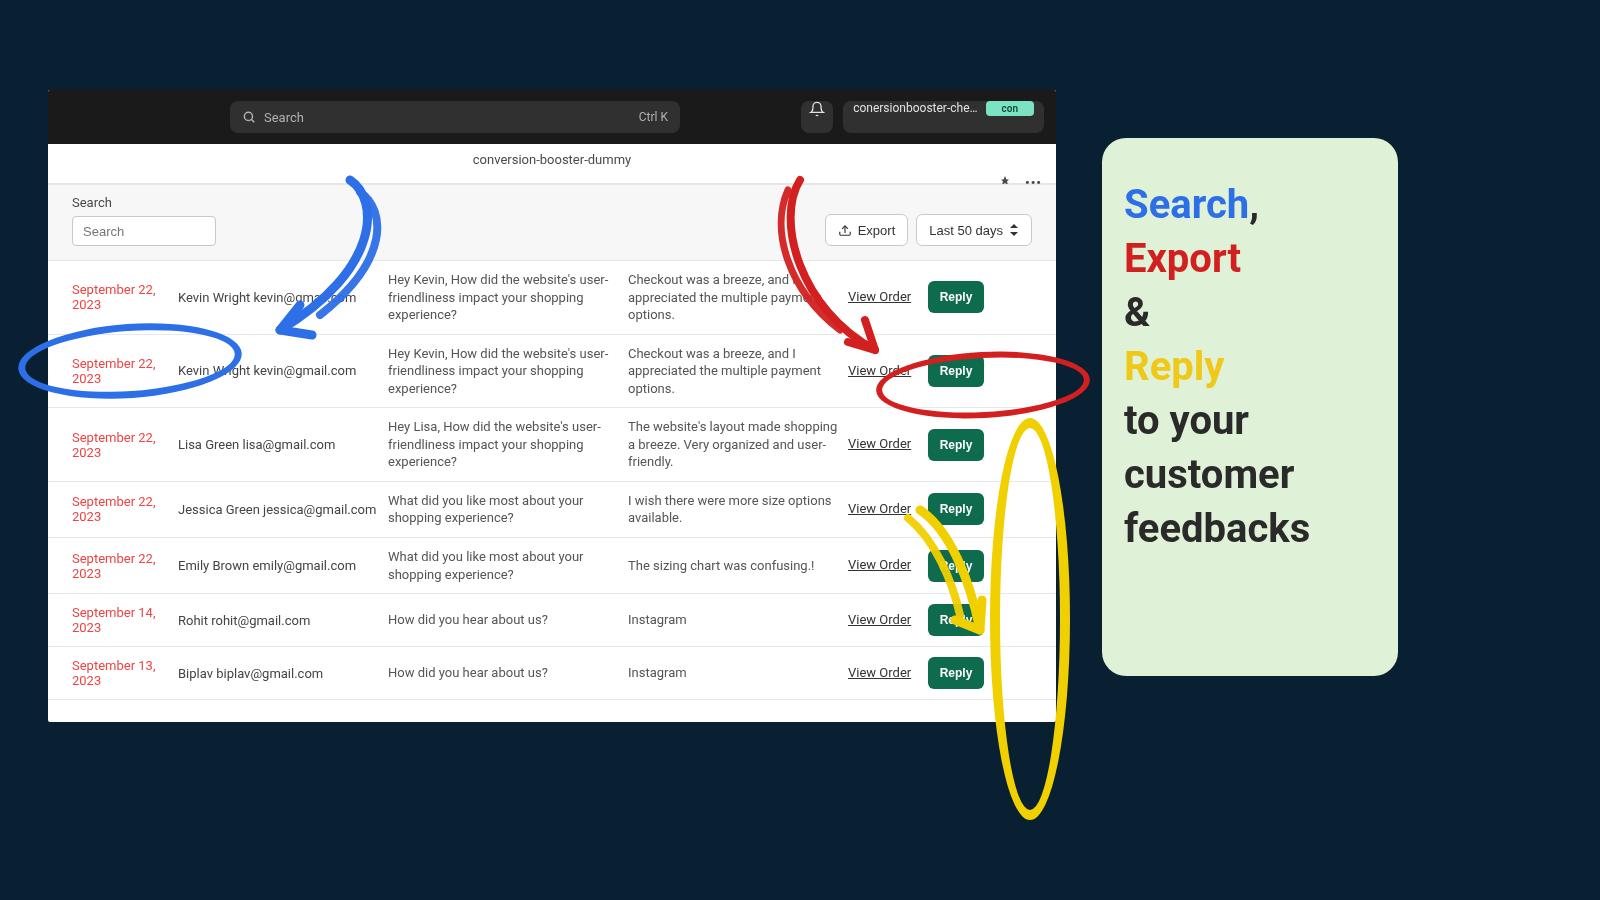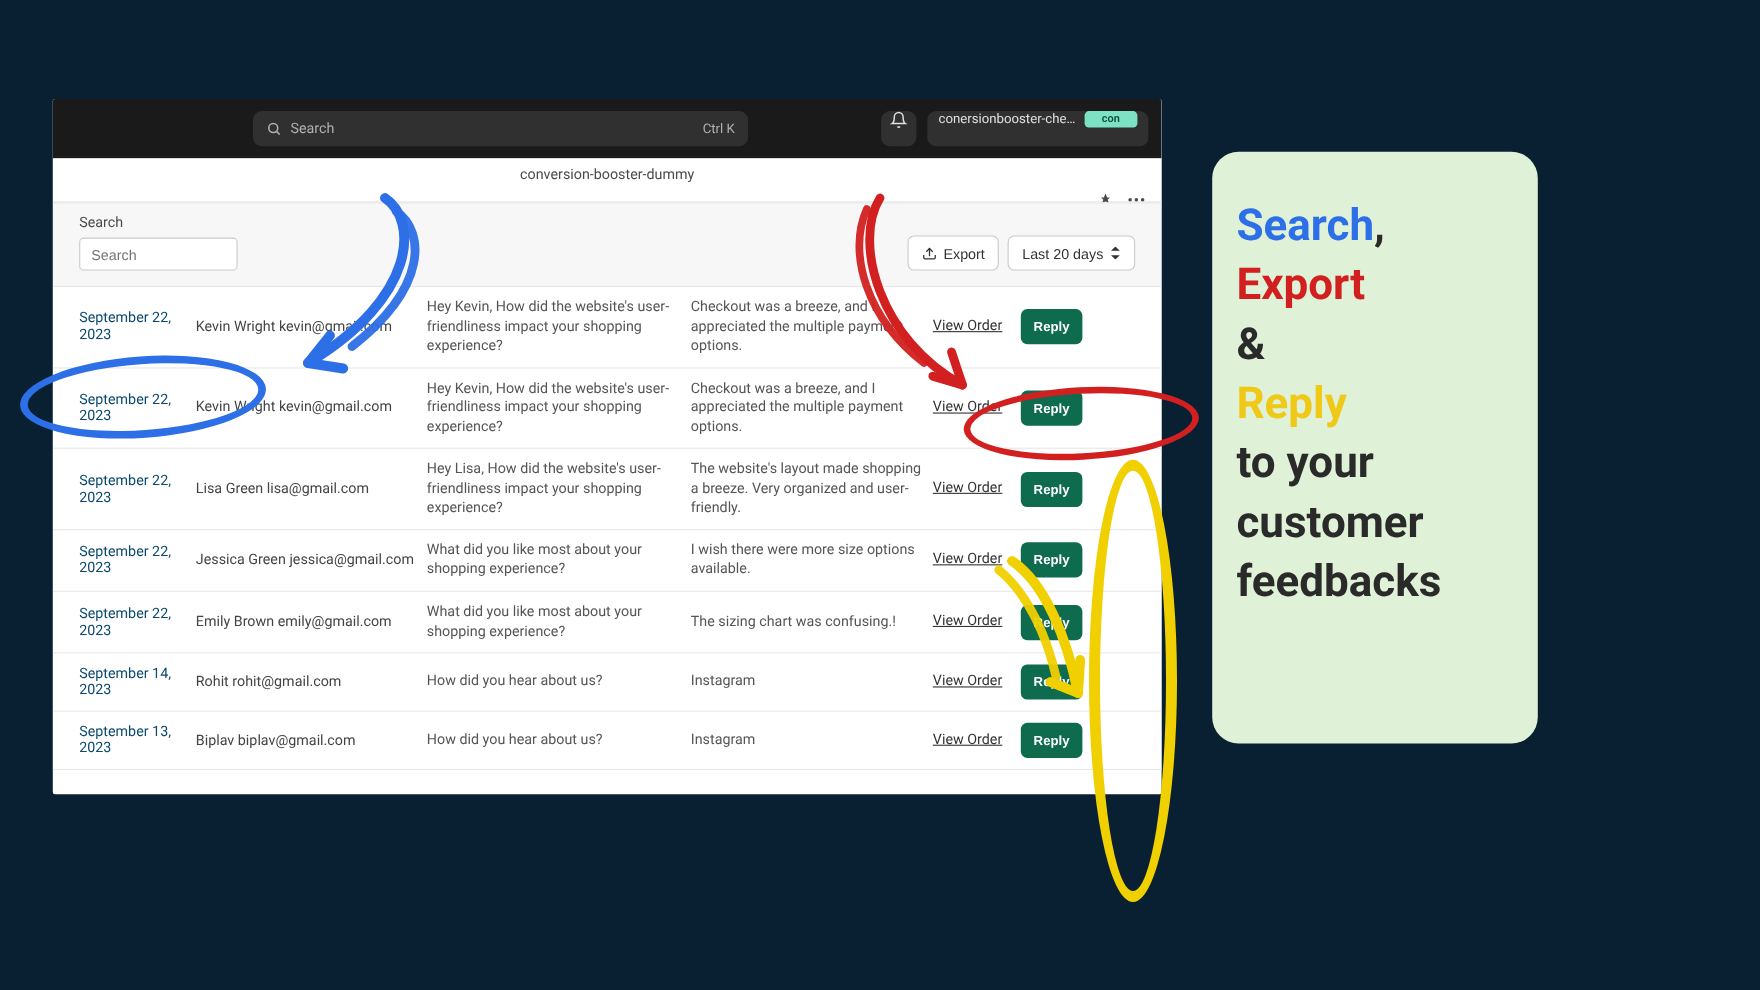--- a/index.html
+++ b/index.html
@@ -119,21 +119,21 @@
   .row {
     display: grid;
     grid-template-columns: 96px 200px 230px 210px 70px 70px;
     gap: 10px;
     padding: 10px 24px;
     border-bottom: 1px solid #e8e8e8;
     font-size: 13px;
     color: #444;
     align-items: center;
   }
-  .row .date { color: #0c4a6e; }
+  .row .date { color: #ef4444; }
   .row .question, .row .answer { color: #555; line-height: 1.35; }
   .row .view-order { color: #333; text-decoration: underline; line-height: 1.3; cursor: pointer; }
   .reply-btn {
     background: #0f6b4e;
     color: #fff;
     border: none;
     border-radius: 6px;
     height: 32px;
     width: 56px;
     font-size: 12px;
@@ -233,21 +233,21 @@
     <div class="toolbar-actions">
       <button class="btn-outline">
         <svg width="14" height="14" viewBox="0 0 24 24" fill="none" stroke="#333" stroke-width="2">
             <path d="M21 15v4a2 2 0 0 1-2 2H5a2 2 0 0 1-2-2v-4"></path>
             <polyline points="7 10 12 5 17 10"></polyline>
             <line x1="12" y1="5" x2="12" y2="17"></line>
           </svg>
         <span>Export</span>
       </button>
       <button class="btn-outline">
-        <span>Last 20 days</span>
+        <span>Last 50 days</span>
         <svg width="10" height="12" viewBox="0 0 10 12" fill="#333">
             <path d="M5 0 L9 4 L1 4 Z M5 12 L1 8 L9 8 Z"></path>
           </svg>
       </button>
     </div>
   </div>
 
   <div class="reviews" id="reviews">
       <div class="row">
         <div class="date">September 22, 2023</div>

